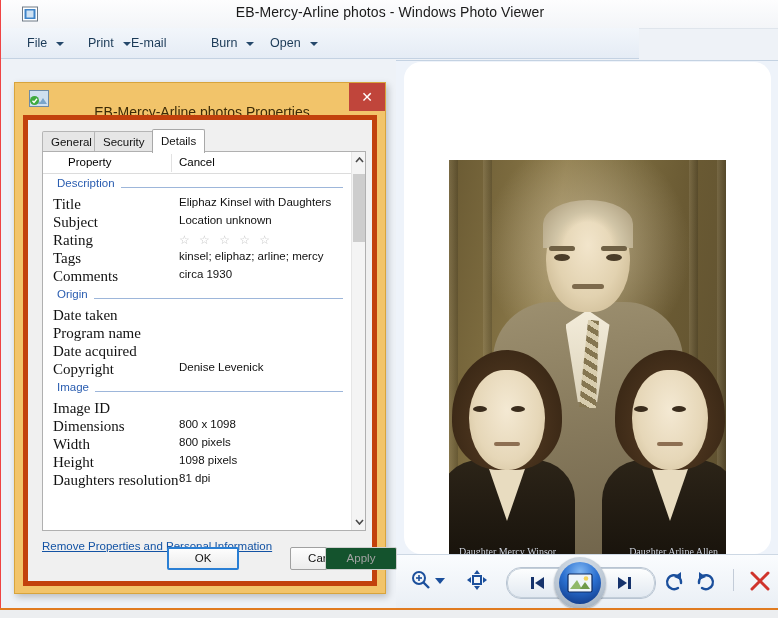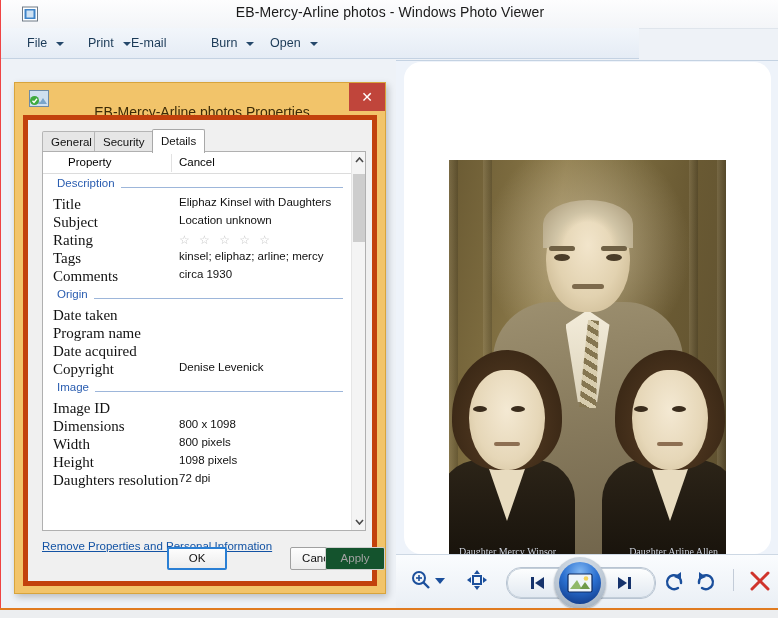--- a/index.html
+++ b/index.html
@@ -251,21 +251,21 @@
   #sb-up{top:0;} #sb-down{bottom:0;}
   #sb-thumb{position:absolute;left:1px;top:22px;width:12px;height:68px;background:#cdcdcd;cursor:default;}
 
   #remove-link{
     position:absolute;left:14px;top:420px;font-size:11.5px;color:#1353a4;
     text-decoration:underline;cursor:pointer;
   }
 
   #dlg-buttons{position:absolute;left:0;bottom:10px;width:100%;height:24px;}
   .dlg-btn{
-    position:absolute;top:0;width:60px;height:23px;line-height:21px;text-align:center;
+    position:absolute;top:0;width:72px;height:23px;line-height:21px;text-align:center;
     font-size:11.5px;background:linear-gradient(#fdfdfd,#ececec);
     border:1px solid #a0a0a0;border-radius:2px;color:#111;cursor:default;box-sizing:border-box;
   }
   .dlg-btn.default{border:2px solid #2a7fd4;line-height:19px;}
   .dlg-btn.disabled{color:#a3a3a3;border-color:#cfcfcf;background:#14532d;}
   #btn-ok{left:139px;} #btn-cancel{left:218px;margin-left:44px;} #btn-apply{left:297px;}
 
   #bottom-strip{
     position:absolute;left:0;top:608px;width:778px;height:10px;
     background:#eceef0;border-top:2px solid #e07b20;
@@ -513,21 +513,21 @@
         <div class="row">
           <span class="p">Width</span>
           <span class="v">800 pixels</span>
         </div>
         <div class="row">
           <span class="p">Height</span>
           <span class="v">1098 pixels</span>
         </div>
         <div class="row">
           <span class="p">Daughters resolution</span>
-          <span class="v">72 dpi</span>
+          <span class="v">81 dpi</span>
         </div>
       </div>
 
       <div id="prop-scrollbar">
         <div class="sb-arrow" id="sb-up">
           <svg width="9" height="6" viewBox="0 0 9 6">
               <polyline points="1,5 4.5,1 8,5" fill="none" stroke="#4a4a4a" stroke-width="1.6"></polyline>
             </svg>
         </div>
         <div id="sb-thumb"></div>

